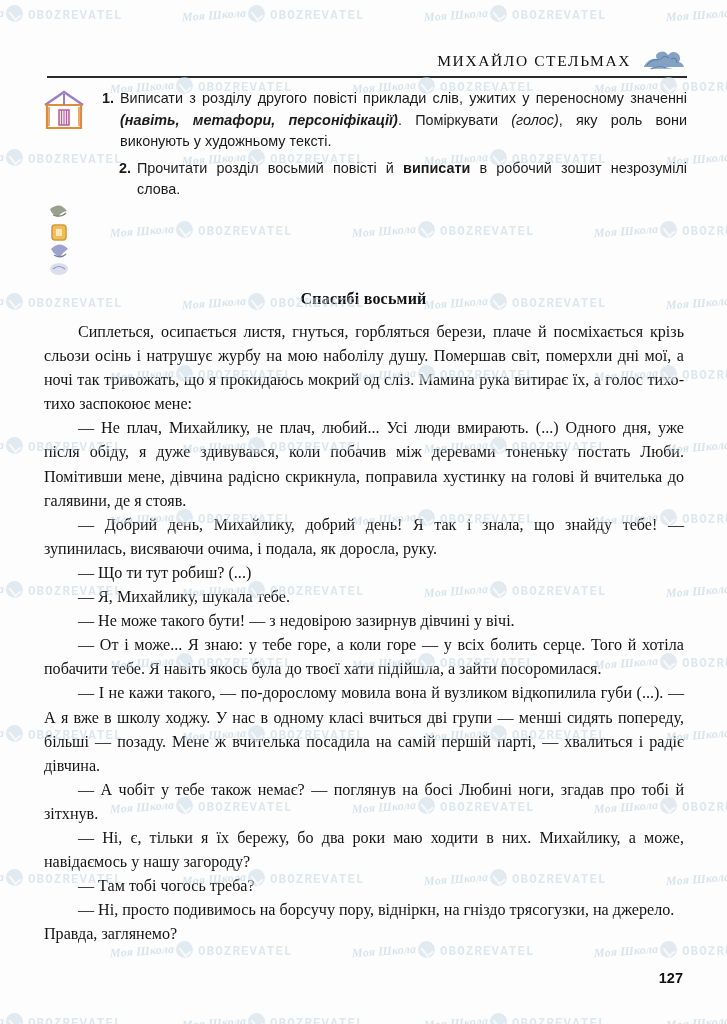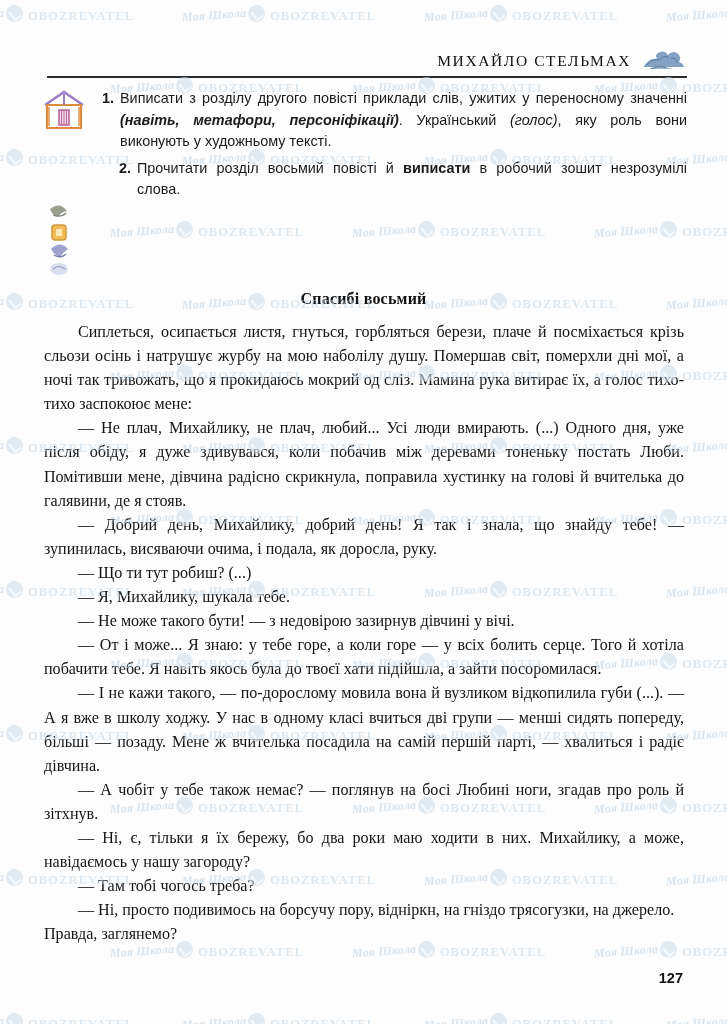--- a/index.html
+++ b/index.html
@@ -33,21 +33,21 @@
   }
   .wm-school {
     font-family: "Liberation Serif", serif;
     font-style: italic;
     font-weight: bold;
     font-size: 12px;
     color: #b9cfe0;
     letter-spacing: 0.2px;
   }
   .wm-obz {
-    font-family: Liberation Serif, serif;
+    font-family: Liberation Mono, monospace;
     font-weight: bold;
     font-size: 12.5px;
     color: #c3d6e4;
     letter-spacing: 1.1px;
   }
   .wm-logo {
     position: absolute;
     width: 17px;
     height: 17px;
     border-radius: 50%;
@@ -252,21 +252,21 @@
     <path d="M23 6 L23 17" stroke="#9b7ec4" stroke-width="2"></path>
     <rect x="18" y="22" width="10" height="15" fill="#f0d9e8" stroke="#b9669a" stroke-width="1.6"></rect>
     <path d="M20.5 22 L20.5 37 M23 22 L23 37 M25.5 22 L25.5 37" stroke="#b9669a" stroke-width="1"></path>
     <path d="M8 19 L8 38" stroke="#e08a3c" stroke-width="1.4"></path>
     <path d="M38 19 L38 38" stroke="#e08a3c" stroke-width="1.4"></path>
   </svg>
 
   <div id="tasks">
     <div class="task task-1">
       <div class="task-num">1.</div>
-      <div class="task-text"><span>Виписати з розділу другого повісті приклади слів, ужитих у переносному значенні </span><span class="bi">(навіть, метафори, персоніфікації)</span><span>. Український </span><span class="it">(голос)</span><span>, яку роль вони виконують у художньому тексті.</span></div>
+      <div class="task-text"><span>Виписати з розділу другого повісті приклади слів, ужитих у переносному значенні </span><span class="bi">(навіть, метафори, персоніфікації)</span><span>. Поміркувати </span><span class="it">(голос)</span><span>, яку роль вони виконують у художньому тексті.</span></div>
     </div>
     <div class="task task-2">
       <div class="task-num">2.</div>
       <div class="task-text"><span>Прочитати розділ восьмий повісті й </span><span class="bd">виписати</span><span> в робочий зошит незрозумілі слова.</span></div>
     </div>
   </div>
 
   <svg id="dorechi-ornament" viewBox="0 0 30 82">
     <g opacity="0.85">
       <path d="M6 10 q10 -8 17 2 q-6 1 -9 6 q-6 -2 -8 -8 z" fill="#8a8f7a"></path>
@@ -286,21 +286,21 @@
   <div id="chapter-title">Спасибі восьмий</div>
   <div id="body-text">
       <p>Сиплеться, осипається листя, гнуться, горбляться берези, плаче й посміхається крізь сльози осінь і натрушує журбу на мою наболілу душу. Помершав світ, померхли дні мої, а ночі так тривожать, що я прокидаюсь мокрий од сліз. Мамина рука витирає їх, а голос тихо-тихо заспокоює мене:</p>
       <p>— Не плач, Михайлику, не плач, любий... Усі люди вмирають. (...) Одного дня, уже після обіду, я дуже здивувався, коли побачив між деревами тоненьку постать Люби. Помітивши мене, дівчина радісно скрикнула, поправила хустинку на голові й вчителька до галявини, де я стояв.</p>
       <p>— Добрий день, Михайлику, добрий день! Я так і знала, що знайду тебе! — зупинилась, висяваючи очима, і подала, як доросла, руку.</p>
       <p>— Що ти тут робиш? (...)</p>
       <p>— Я, Михайлику, шукала тебе.</p>
       <p>— Не може такого бути! — з недовірою зазирнув дівчині у вічі.</p>
       <p>— От і може... Я знаю: у тебе горе, а коли горе — у всіх болить серце. Того й хотіла побачити тебе. Я навіть якось була до твоєї хати підійшла, а зайти посоромилася.</p>
       <p>— І не кажи такого, — по-дорослому мовила вона й вузликом відкопилила губи (...). — А я вже в школу ходжу. У нас в одному класі вчиться дві групи — менші сидять попереду, більші — позаду. Мене ж вчителька посадила на самій першій парті, — хвалиться і радіє дівчина.</p>
-      <p>— А чобіт у тебе також немає? — поглянув на босі Любині ноги, згадав про роль й зітхнув.</p>
+      <p>— А чобіт у тебе також немає? — поглянув на босі Любині ноги, згадав про тобі й зітхнув.</p>
       <p>— Ні, є, тільки я їх бережу, бо два роки маю ходити в них. Михайлику, а може, навідаємось у нашу загороду?</p>
       <p>— Там тобі чогось треба?</p>
       <p>— Ні, просто подивимось на борсучу пору, відніркн, на гніздо трясогузки, на джерело. Правда, заглянемо?</p>
     </div>
 
   <div id="page-number">127</div>
 
   <div id="watermarks">
       <div class="wm wm-school" style="left: -60px; top: 8px; transform: rotate(-4deg);">Моя Школа</div>
       <div class="wm-logo" style="left: 6px; top: 5px;"></div>

